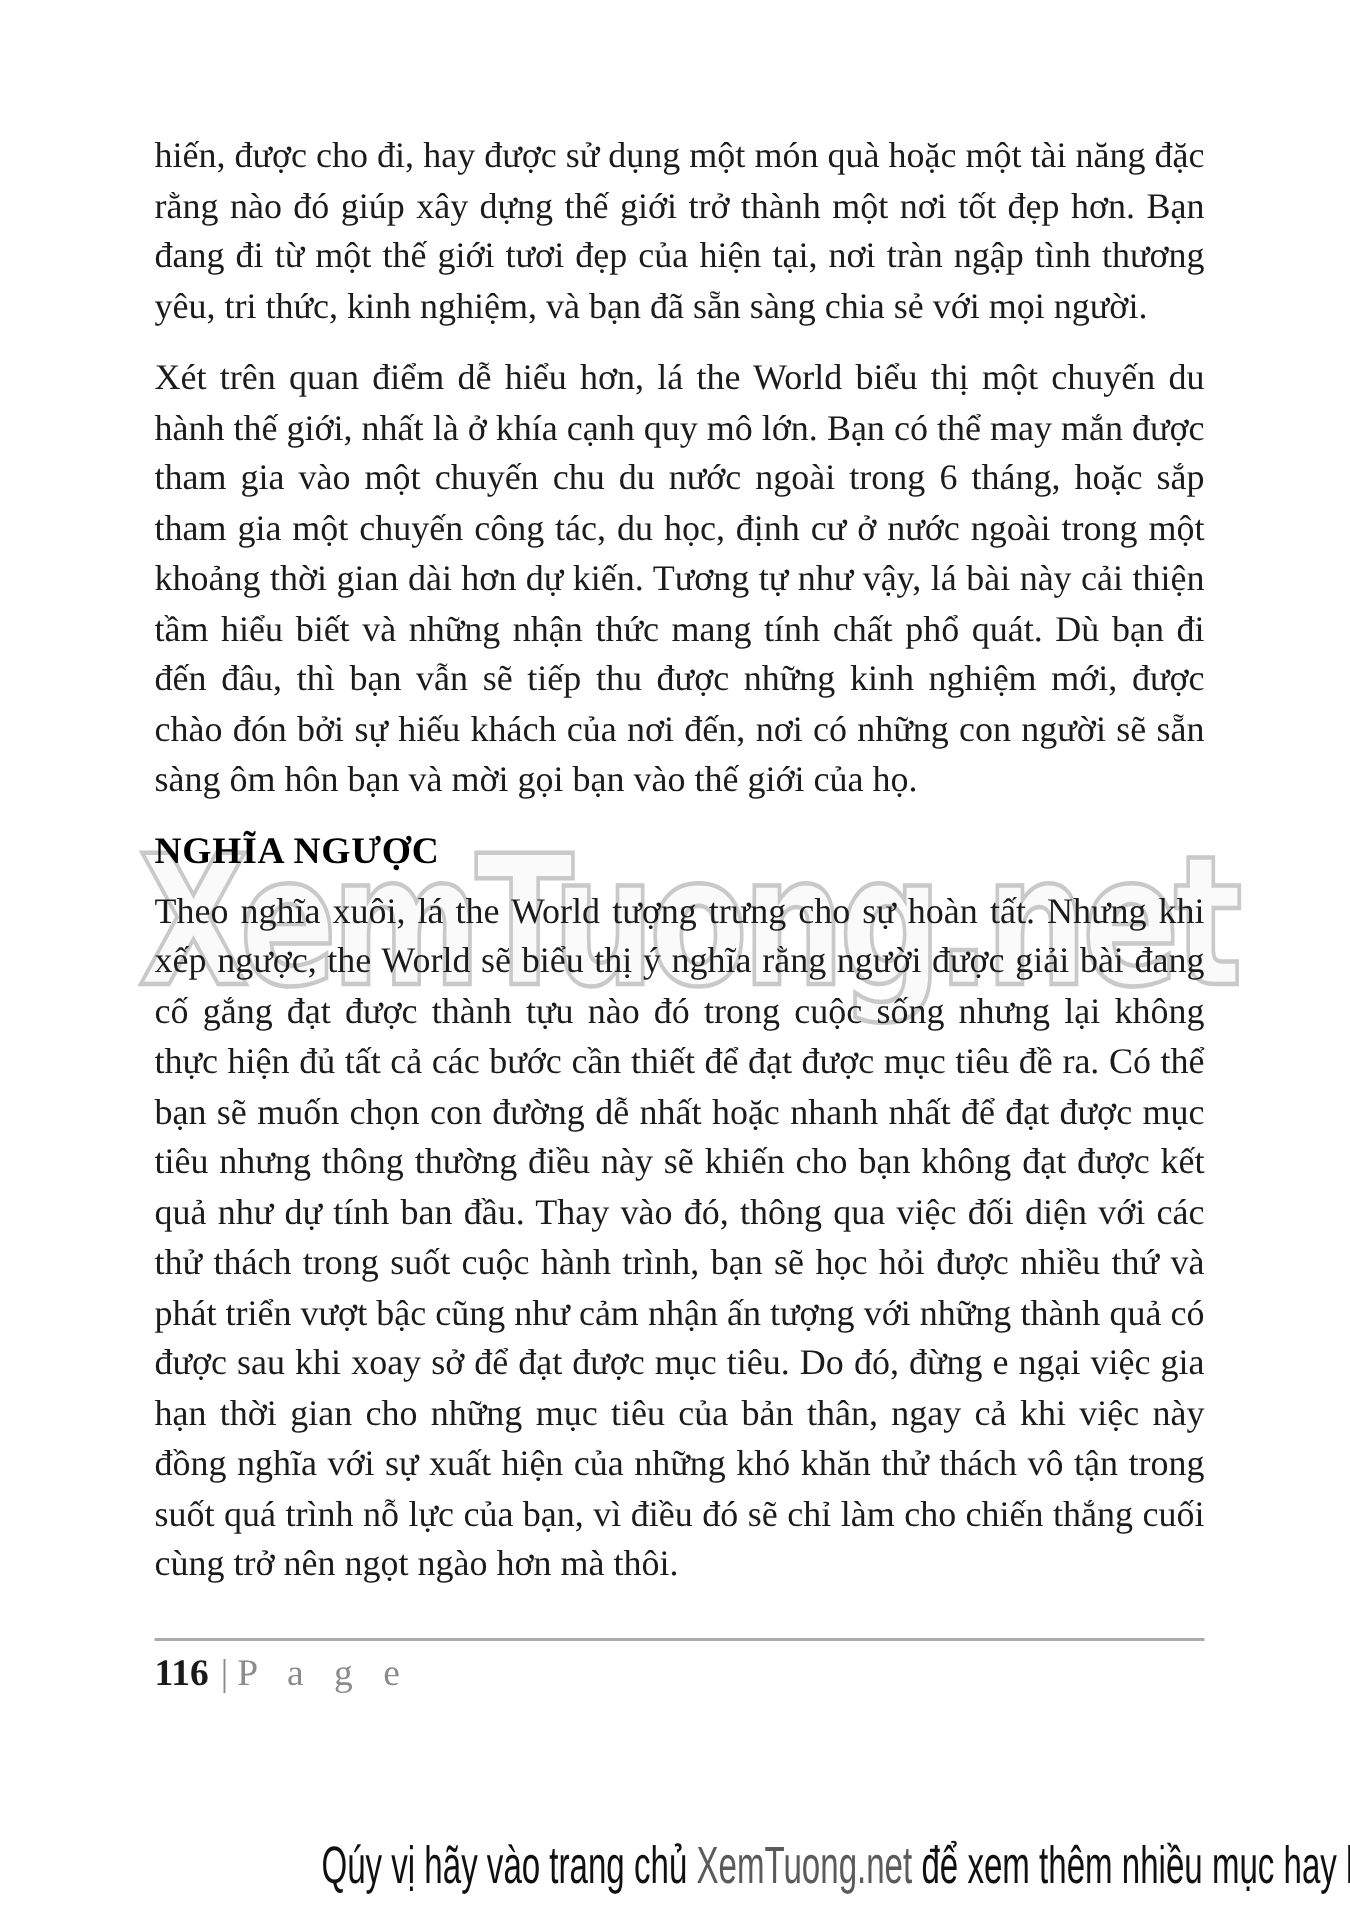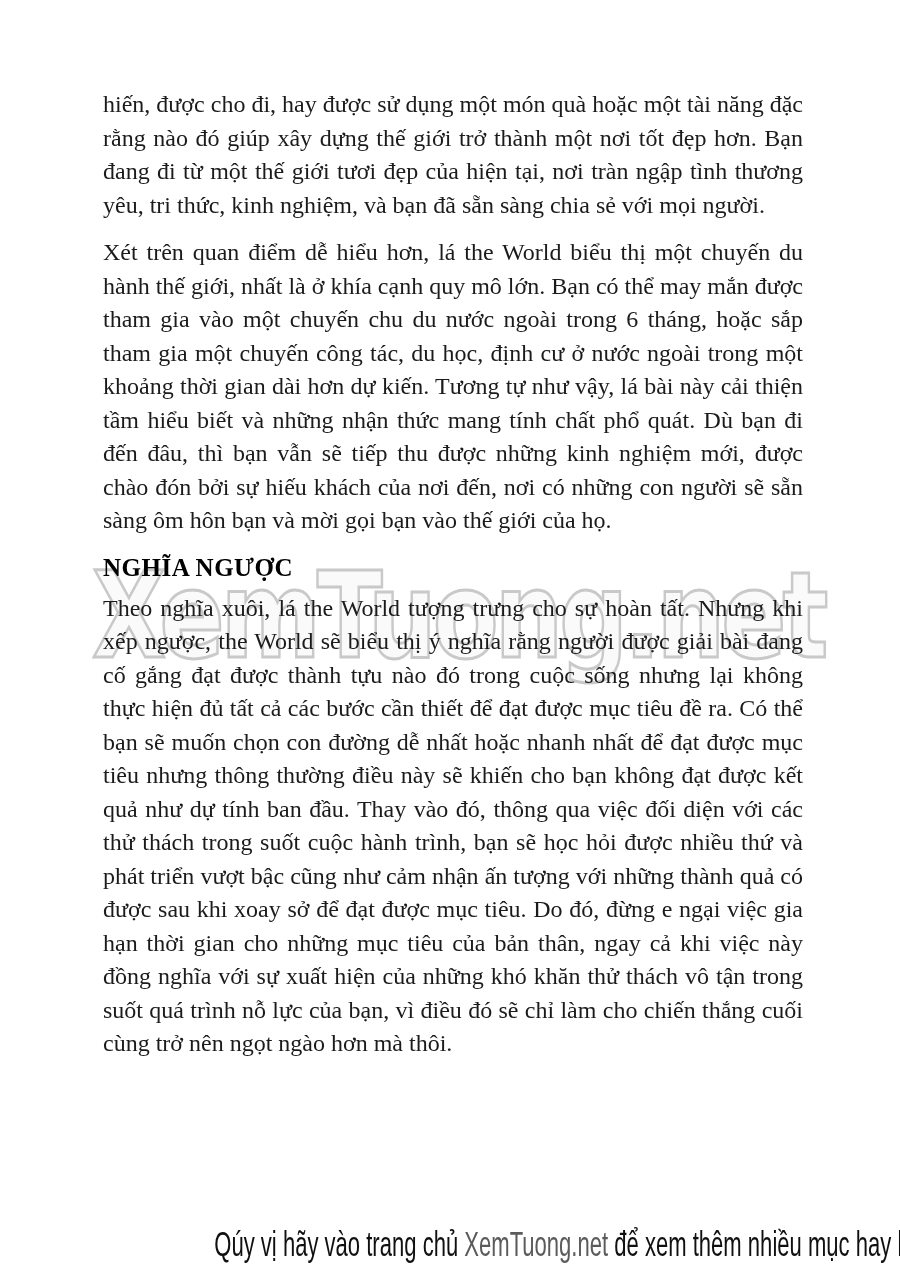--- a/index.html
+++ b/index.html
@@ -105,20 +105,23 @@
 
   <div class="watermark">XemTuong.net</div>
 
   <div class="content">
     <p class="body-para">hiến, được cho đi, hay được sử dụng một món quà hoặc một tài năng đặc rằng nào đó giúp xây dựng thế giới trở thành một nơi tốt đẹp hơn. Bạn đang đi từ một thế giới tươi đẹp của hiện tại, nơi tràn ngập tình thương yêu, tri thức, kinh nghiệm, và bạn đã sẵn sàng chia sẻ với mọi người.</p>
     <p class="body-para">Xét trên quan điểm dễ hiểu hơn, lá the World biểu thị một chuyến du hành thế giới, nhất là ở khía cạnh quy mô lớn. Bạn có thể may mắn được tham gia vào một chuyến chu du nước ngoài trong 6 tháng, hoặc sắp tham gia một chuyến công tác, du học, định cư ở nước ngoài trong một khoảng thời gian dài hơn dự kiến. Tương tự như vậy, lá bài này cải thiện tầm hiểu biết và những nhận thức mang tính chất phổ quát. Dù bạn đi đến đâu, thì bạn vẫn sẽ tiếp thu được những kinh nghiệm mới, được chào đón bởi sự hiếu khách của nơi đến, nơi có những con người sẽ sẵn sàng ôm hôn bạn và mời gọi bạn vào thế giới của họ.</p>
     <h2 class="section-heading">NGHĨA NGƯỢC</h2>
     <p class="body-para">Theo nghĩa xuôi, lá the World tượng trưng cho sự hoàn tất. Nhưng khi xếp ngược, the World sẽ biểu thị ý nghĩa rằng người được giải bài đang cố gắng đạt được thành tựu nào đó trong cuộc sống nhưng lại không thực hiện đủ tất cả các bước cần thiết để đạt được mục tiêu đề ra. Có thể bạn sẽ muốn chọn con đường dễ nhất hoặc nhanh nhất để đạt được mục tiêu nhưng thông thường điều này sẽ khiến cho bạn không đạt được kết quả như dự tính ban đầu. Thay vào đó, thông qua việc đối diện với các thử thách trong suốt cuộc hành trình, bạn sẽ học hỏi được nhiều thứ và phát triển vượt bậc cũng như cảm nhận ấn tượng với những thành quả có được sau khi xoay sở để đạt được mục tiêu. Do đó, đừng e ngại việc gia hạn thời gian cho những mục tiêu của bản thân, ngay cả khi việc này đồng nghĩa với sự xuất hiện của những khó khăn thử thách vô tận trong suốt quá trình nỗ lực của bạn, vì điều đó sẽ chỉ làm cho chiến thắng cuối cùng trở nên ngọt ngào hơn mà thôi.</p>
   </div>
 
+  <div class="footer">
+    <span class="page-num">116</span><span class="page-sep">|</span><span class="page-word">P a g e</span>
+  </div>
 
   <div class="banner">
     <div class="banner-inner">
       <span>Qúy vị hãy vào trang chủ </span><span class="banner-link">XemTuong.net</span><span> để xem thêm nhiều mục hay khác</span>
     </div>
   </div>
 
 </div>
 
 </body></html>

